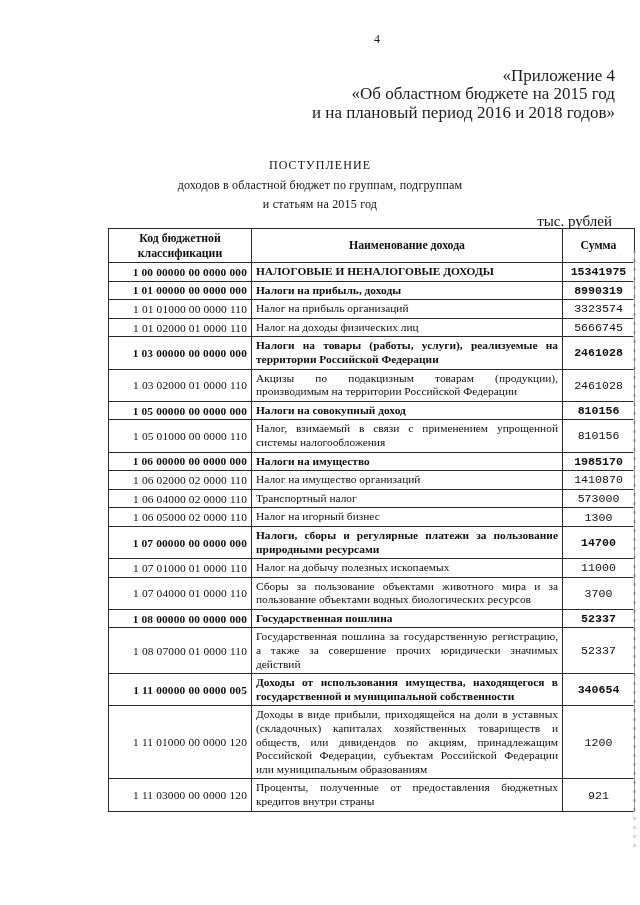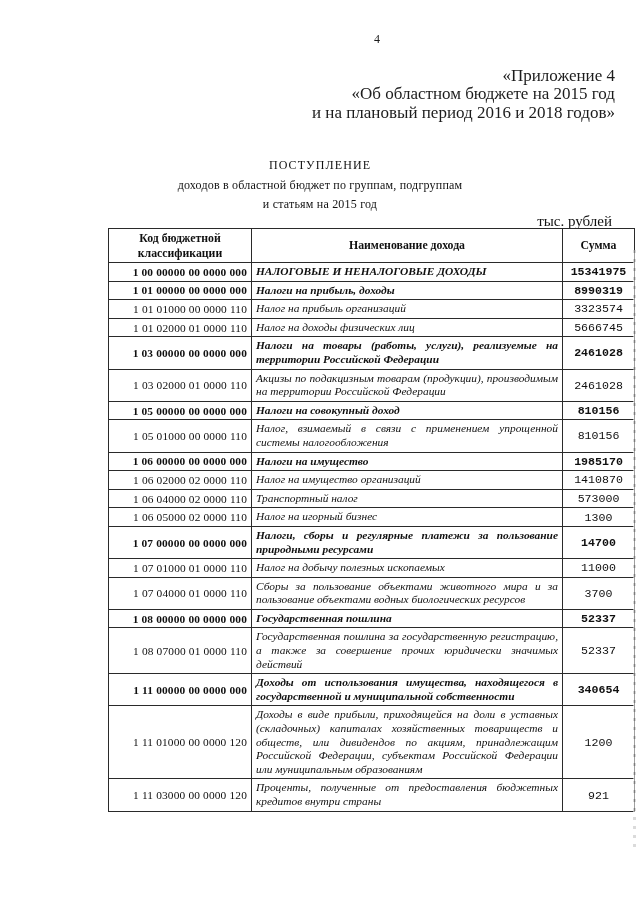--- a/index.html
+++ b/index.html
@@ -99,21 +99,20 @@
     letter-spacing: 0.15px;
   }
   td.name {
     text-align: justify;
     text-align-last: left;
     line-height: 13.6px;
     font-size: 11.4px;
     padding-left: 5px;
     padding-right: 5px;
     hyphens: none;
-    font-style: italic;
   }
   td.sum {
     text-align: center;
     white-space: nowrap;
     font-size: 11.6px;
     padding-right: 5px;
     font-family: Liberation Mono, monospace;
   }
   tr.bold td.code,
   tr.bold td.name,
@@ -256,21 +255,21 @@
           <td class="code">1 08 00000 00 0000 000</td>
           <td class="name nojust">Государственная пошлина</td>
           <td class="sum">52337</td>
         </tr>
         <tr>
           <td class="code">1 08 07000 01 0000 110</td>
           <td class="name">Государственная пошлина за государственную регистрацию, а также за совершение прочих юридически значимых действий</td>
           <td class="sum">52337</td>
         </tr>
         <tr class="bold">
-          <td class="code">1 11 00000 00 0000 000</td>
+          <td class="code">1 11 00000 00 0000 005</td>
           <td class="name">Доходы от использования имущества, находящегося в государственной и муниципальной собственности</td>
           <td class="sum">340654</td>
         </tr>
         <tr>
           <td class="code">1 11 01000 00 0000 120</td>
           <td class="name">Доходы в виде прибыли, приходящейся на доли в уставных (складочных) капиталах хозяйственных товариществ и обществ, или дивидендов по акциям, принадлежащим Российской Федерации, субъектам Российской Федерации или муниципальным образованиям</td>
           <td class="sum">1200</td>
         </tr>
         <tr>
           <td class="code">1 11 03000 00 0000 120</td>

